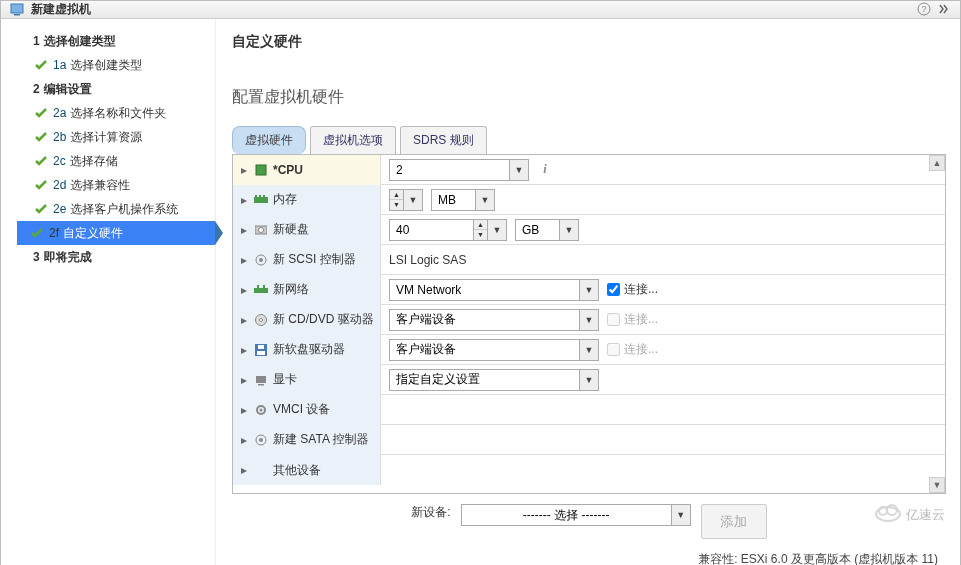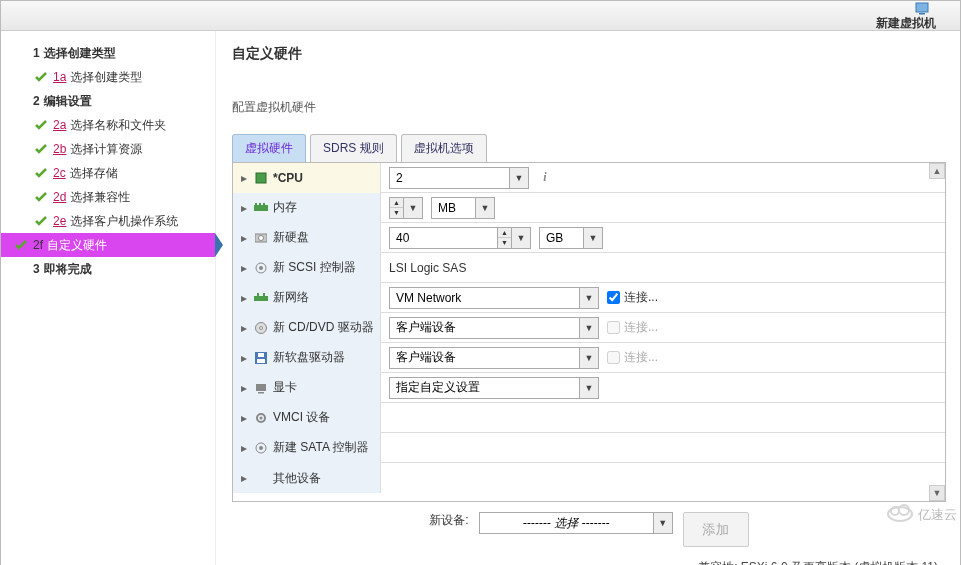--- a/index.html
+++ b/index.html
@@ -17,23 +17,22 @@
   height: 565px;
   display: flex;
   flex-direction: column;
   background: #f5f5f5;
 }
 .titlebar {
   height: 30px;
   background: linear-gradient(#f8f8f8, #e8e8e8);
   border-bottom: 1px solid #ccc;
   display: flex;
-  align-items: flex-end;
-  padding: 0 24px;
-  flex-direction: column;
+  align-items: flex-start;
+  padding: 0 8px;
 }
 .titlebar .vm-icon {
   width: 16px; height: 16px;
   display: inline-flex; align-items: center; justify-content: center;
   margin-right: 6px;
 }
 .titlebar .title { font-weight: bold; flex: 1; }
 .titlebar .help { width: 16px; height: 16px; margin-left: 6px; color: #666; cursor: pointer; display:flex; align-items:center; justify-content:center; }
 .titlebar .arrows { width: 16px; height: 16px; margin-left: 4px; color: #666; cursor: pointer; display:flex; align-items:center; justify-content:center; }
 .body {
@@ -54,63 +53,64 @@
   padding-left: 12px;
 }
 .step .check {
   width: 16px; height: 16px;
   margin-right: 4px;
   display: flex; align-items: center; justify-content: center;
 }
 .step.major { font-weight: bold; }
 .step.sub { padding-left: 32px; }
 .step .num { margin-right: 4px; color: #333; }
-.step.sub .num { color: #be185d; text-decoration: underline; }
+.step.sub .num { color: #0c4a6e; }
 .step.current {
-  background: #d946ef;
+  background: #3b82f6;
   color: #fff;
   padding-left: 32px;
   border-radius: 0;
   position: relative;
+  margin-left: 16px;
 }
 .step.current::after {
   content: '';
   position: absolute;
   right: -8px;
   top: 50%;
   transform: translateY(-50%);
   border-left: 8px solid #3875ad;
   border-top: 12px solid transparent;
   border-bottom: 12px solid transparent;
 }
 .check-svg { stroke: #5ba82f; stroke-width: 2.5; fill: none; }
 .main {
   flex: 1;
   padding: 14px 14px 10px 16px;
   display: flex;
   flex-direction: column;
   position: relative;
 }
 .main-header h2 { font-size: 14px; font-weight: bold; margin-bottom: 2px; }
-.main-header .sub { color: #555; font-size: 12px; margin-top: 36px; }
+.main-header .sub { color: #555; font-size: 16px; margin-top: 36px; }
 .tabs {
   margin-top: 18px;
   display: flex;
   gap: 4px;
 }
 .tab {
   padding: 5px 12px;
   border: 1px solid #bbb;
   border-bottom: none;
   border-radius: 3px 3px 0 0;
   background: #f3f3f3;
   cursor: pointer;
   color: #336;
 }
-.tab.active { background: #c8dff3; color: #6d28d9; border-color: #a0bcd6; }
+.tab.active { background: #c8dff3; color: #404040; border-color: #a0bcd6; border-radius: 8px; }
 .hw-panel {
   border: 1px solid #bbb;
   background: #fff;
   position: relative;
   height: 340px;
 }
 .hw-scroll {
   overflow-y: auto;
   height: 100%;
 }
@@ -232,21 +232,21 @@
   border: 1px solid #aaa;
   background: linear-gradient(#fff, #e9e9e9);
   border-radius: 2px;
   font-size: 12px;
   cursor: pointer;
 }
 .footer button.primary { font-weight: bold; }
 .footer button:disabled { color: #aaa; cursor: default; }
 .watermark {
   position: absolute;
-  right: 4px;
+  right: 16px;
   bottom: 36px;
   display: flex;
   align-items: center;
   gap: 4px;
   opacity: 0.6;
   pointer-events: none;
   font-size: 13px;
   color: #888;
 }
 .watermark .logo-circle {
@@ -363,22 +363,22 @@
     </div>
 
     <div class="main">
       <div class="main-header">
         <h2>自定义硬件</h2>
         <div class="sub">配置虚拟机硬件</div>
       </div>
 
       <div class="tabs">
         <div class="tab active">虚拟硬件</div>
+        <div class="tab">虚拟机选项</div>
         <div class="tab">SDRS 规则</div>
-        <div class="tab">虚拟机选项</div>
       </div>
 
       <div class="hw-panel">
         <div class="scrollbar-up">▲</div>
         <div class="scrollbar-down">▼</div>
         <div class="hw-scroll">
 
           <div class="hw-row">
             <div class="hw-label" style="background:#fbf9e5;">
               <span class="expand">▸</span>
@@ -432,21 +432,21 @@
               <span class="dev-icon">
                   <svg width="12" height="12">
                     <rect x="0" y="2" width="12" height="8" fill="#c8c8c8" stroke="#888"></rect>
                     <circle cx="6" cy="6" r="2.5" fill="#fff" stroke="#888"></circle>
                   </svg>
                 </span>
               <span>新硬盘</span>
             </div>
             <div class="hw-control">
               <div class="combo">
-                <input style="width: 108px;" value="40">
+                <input style="width: 84px;" value="40">
                 <div class="spinner">
                     <span>▲</span>
                     <span>▼</span>
                   </div>
                 <div class="dropdown-btn">▼</div>
               </div>
               <div class="combo">
                 <input style="width: 44px;" value="GB">
                 <div class="dropdown-btn">▼</div>
               </div>
@@ -595,21 +595,21 @@
             </div>
             <div class="hw-control"></div>
           </div>
 
         </div>
       </div>
 
       <div class="new-device-row">
         <span>新设备:</span>
         <div class="combo">
-          <input style="width: 174px; text-align: center; font-style: italic;" value="------- 选择 -------">
+          <input style="width: 210px; text-align: center;" value="------- 选择 -------">
           <div class="dropdown-btn">▼</div>
         </div>
         <button class="add-btn" disabled="">添加</button>
       </div>
 
       <div class="compat-text">兼容性: ESXi 6.0 及更高版本 (虚拟机版本 11)</div>
 
     </div>
   </div>
 

